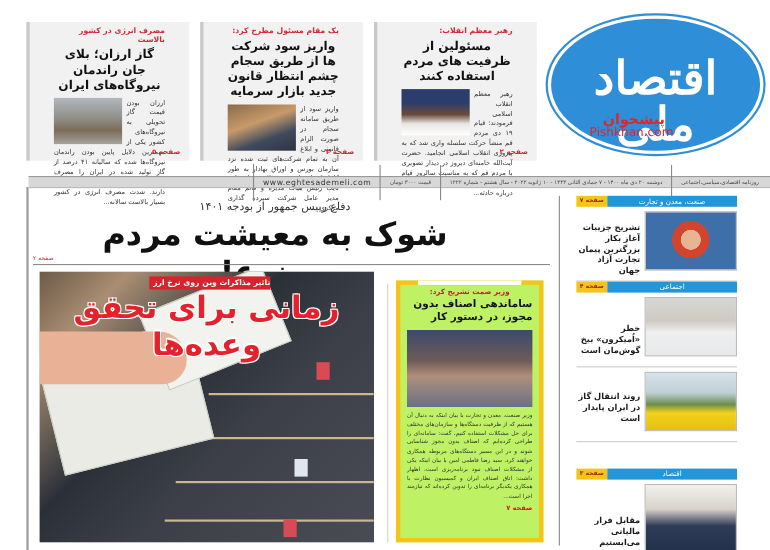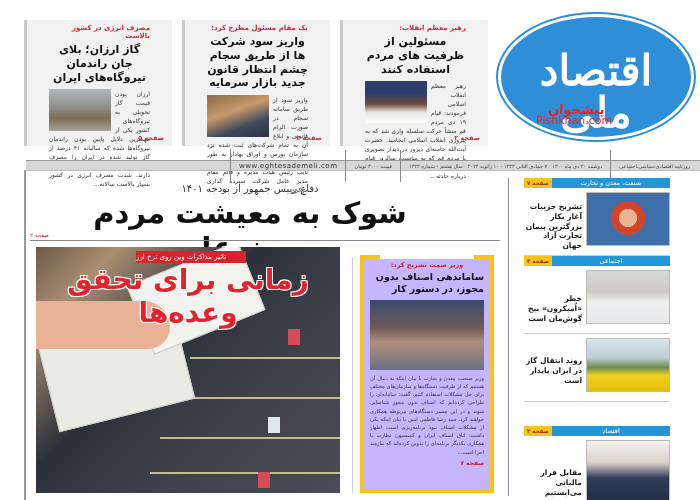--- a/index.html
+++ b/index.html
@@ -39,25 +39,25 @@
   .hr-main { position: absolute; top: 240px; left: 30px; width: 470px; height: 1px; background: #8a8a8a; }
 
   
   .big-img { position: absolute; top: 247px; left: 36px; width: 304px; height: 246px; overflow: hidden;
     background: linear-gradient(135deg, #6d5a48 0%, #a98e72 15%, #2b3038 40%, #3c3f48 60%, #4a4c55 100%); }
   .money { position: absolute; left: 8px; top: 60px; width: 140px; height: 110px; background: #e9ebe4; transform: rotate(-14deg); border: 1px solid #c8ccc2; }
   .money2 { position: absolute; left: 100px; top: 14px; width: 120px; height: 74px; background: #f2f3ee; transform: rotate(-22deg); border: 1px solid #c3c9bd; }
   .hand { position: absolute; left: 0; top: 54px; width: 134px; height: 48px; background: #e9b196; border-radius: 0 26px 22px 0; }
   .board-line { position: absolute; right: 0; height: 2px; background: #c9b890; }
   .board-chip { position: absolute; width: 12px; height: 16px; background: #d84b55; }
-  .big-kicker { position: absolute; top: 4px; left: 100px; width: 110px; height: 12px; background: #d7232e; color: #fff; font-size: 7px; font-weight: normal; text-align: left; line-height: 12px; }
+  .big-kicker { position: absolute; top: 4px; left: 100px; width: 110px; height: 12px; background: #d7232e; color: #fff; font-size: 7px; font-weight: bold; text-align: right; line-height: 12px; }
   .big-title { position: absolute; top: 16px; left: 4px; width: 296px; text-align: center; font-size: 28px; font-weight: bold; color: #e3222d; letter-spacing: -1px; text-shadow: 1px 1px 0 #fff, -1px -1px 0 #fff, 1px -1px 0 #fff, -1px 1px 0 #fff; }
 
   
-  .mid-frame { position: absolute; top: 255px; left: 360px; width: 134px; height: 238px; border: 4px solid #f4c518; background: #c4b5fd; padding: 6px 6px; }
+  .mid-frame { position: absolute; top: 255px; left: 360px; width: 134px; height: 238px; border: 4px solid #f4c518; background: #bef264; padding: 6px 6px; }
   .mid-frame::before { content: ""; position: absolute; top: -4px; left: 16px; right: 16px; height: 4px; background: #fff; }
   .mid-kicker { font-size: 6.5px; color: #c3232f; text-align: center; font-weight: bold; margin-top: -4px; }
   .mid-title { font-size: 9.5px; font-weight: bold; text-align: right; line-height: 1.3; margin: 2px 0 4px; color: #111; }
   .mid-img { height: 70px; background: linear-gradient(180deg, #3c4a6e 0%, #6d5b57 40%, #b08f7d 60%, #6a7184 100%); margin-bottom: 4px; }
   .mid-body { font-size: 5.2px; line-height: 1.58; color: #333; text-align: justify; }
   .mid-page { font-size: 6px; color: #c3232f; margin-top: 3px; text-align: right; font-weight: bold; }
   .mid-sep { position: absolute; top: 258px; left: 352px; width: 1px; height: 235px; background: #cfcfcf; }
 
   
   .right-rule { position: absolute; top: 178px; left: 508px; width: 1px; height: 318px; background: #8a8a8a; }

